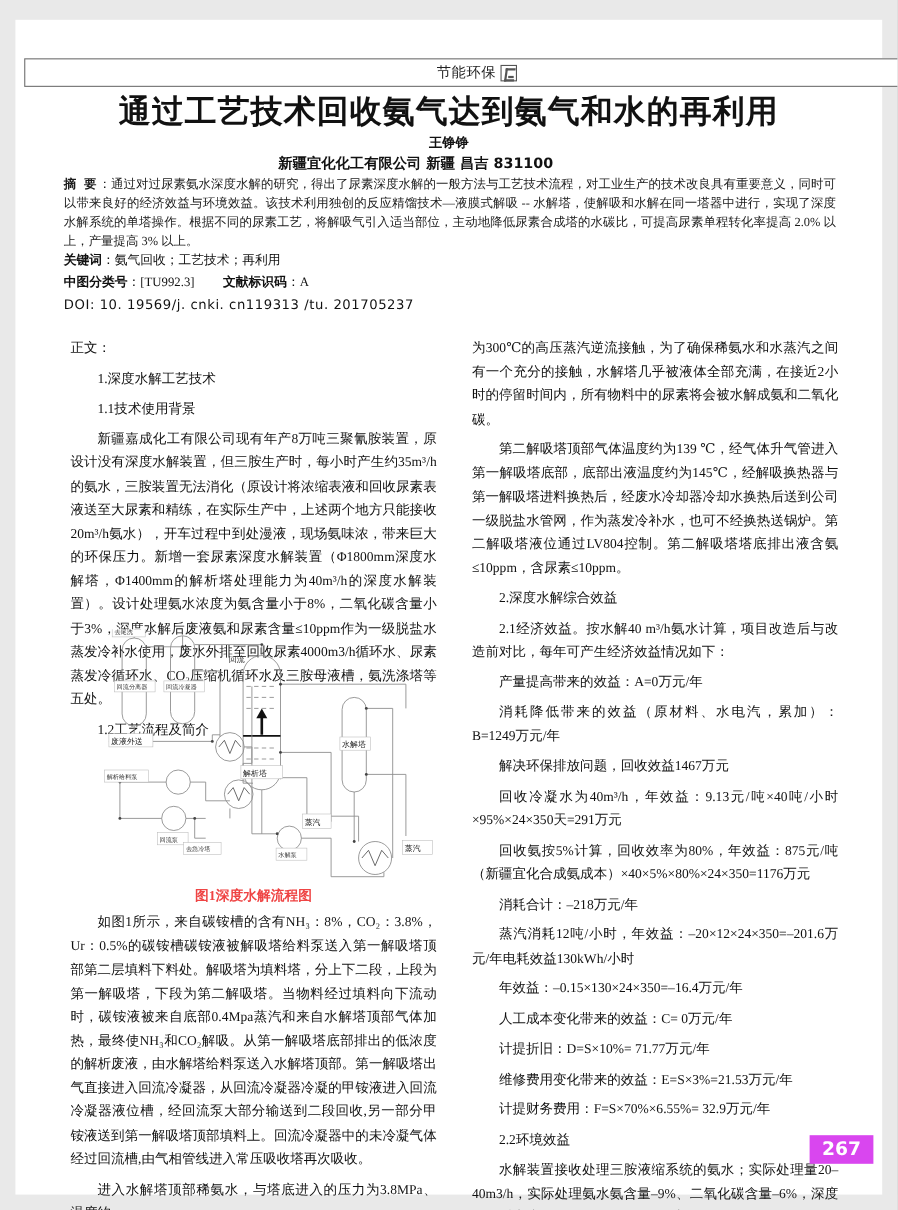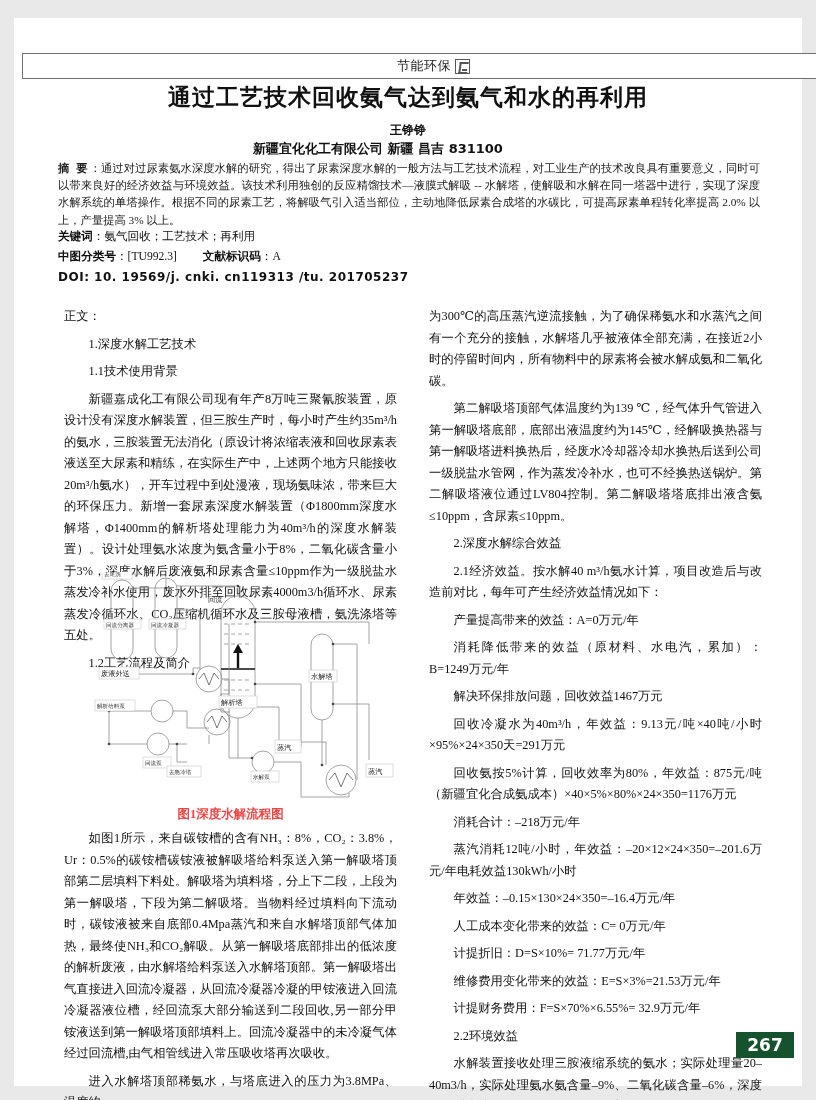--- a/index.html
+++ b/index.html
@@ -70,21 +70,21 @@
     background: #555;
   }
 
   
   .title {
     position: absolute;
     top: 82px;
     left: 0;
     width: 816px;
     text-align: center;
-    font-size: 23px;
+    font-size: 29px;
     font-weight: bold;
     letter-spacing: 1px;
     color: #111;
     font-family: "DejaVu Sans", "Liberation Sans", sans-serif;
   }
   .author {
     position: absolute;
     top: 122px;
     left: 0;
     width: 816px;
@@ -135,21 +135,20 @@
   .meta b { font-weight: bold; }
   .meta .gap { display: inline-block; width: 26px; }
   .doi {
     position: absolute;
     left: 58px;
     top: 270px;
     font-size: 12px;
     letter-spacing: 0.5px;
     color: #111;
     font-family: "DejaVu Sans", "Liberation Sans", sans-serif;
-    font-weight: bold;
   }
 
   
   .col {
     position: absolute;
     top: 300px;
     width: 345px;
     font-size: 12.3px;
     line-height: 21.5px;
     text-align: justify;
@@ -192,21 +191,21 @@
     font-family: "DejaVu Sans", "Liberation Sans", sans-serif;
   }
 
   
   .pagenum {
     position: absolute;
     right: 22px;
     bottom: 42px;
     width: 58px;
     height: 26px;
-    background: #14532d;
+    background: #d946ef;
     color: #fff;
     font-size: 17px;
     font-weight: bold;
     display: flex;
     align-items: center;
     justify-content: center;
     font-family: "DejaVu Sans", "Liberation Sans", sans-serif;
   }
   .scan-edge-top {
     position: absolute; left:0; top:0; width:816px; height:18px;

